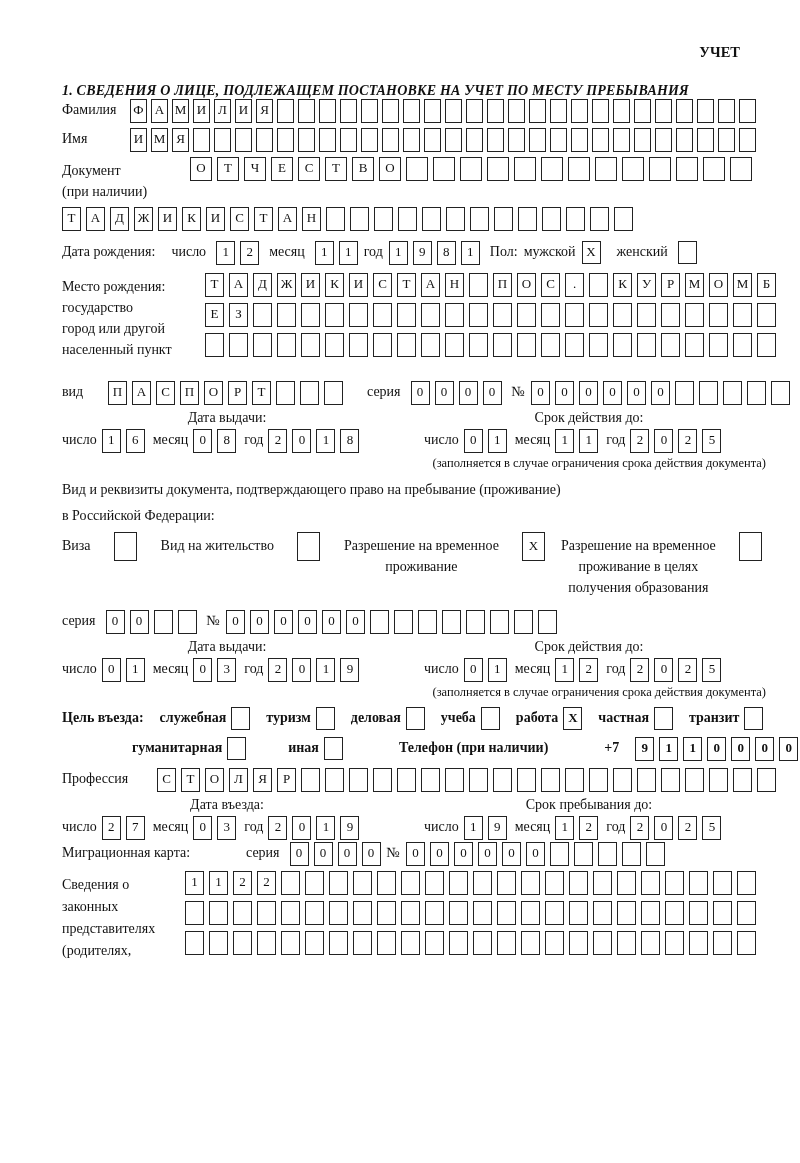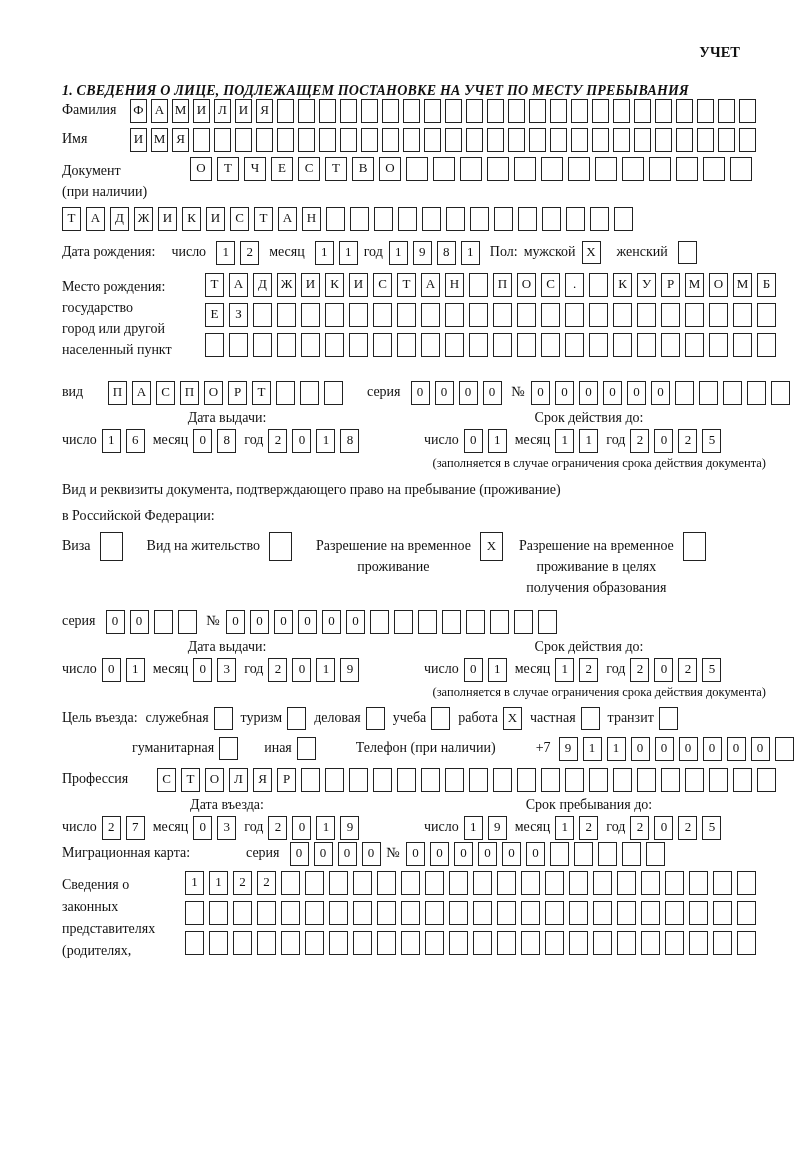--- a/index.html
+++ b/index.html
@@ -58,25 +58,25 @@
   .dcol-r { flex: 1; }
   .dhead { text-align: center; width: 330px; margin-bottom: 3px; }
   .dgroup { display: flex; align-items: flex-start; }
   .dgroup .inlbl { padding-right: 5px; }
   .dgroup .boxes { margin-right: 8px; }
   .note { font-size: 12.5px; text-align: right; padding-right: 6px; margin: 3px 0 7px 0; }
 
   .intro { line-height: 24px; margin-bottom: 2px; }
 
   .opts { display: flex; align-items: flex-start; margin: 4px 0 12px 0; }
-  .opt { display: flex; align-items: flex-start; gap: 9px; }
+  .opt { display: flex; align-items: flex-start; gap: 23px; }
   .opt .lines { text-align: center; line-height: 21px; padding-top: 3px; }
 
   .pair { display: flex; align-items: flex-start; gap: 5px; }
-  .purpose-row { display: flex; align-items: flex-start; gap: 8px; margin-bottom: 7px; }
+  .purpose-row { display: flex; align-items: flex-start; gap: 16px; margin-bottom: 7px; font-weight: bold; }
 
   .reps { display: flex; align-items: flex-start; margin-top: 3px; }
   .reps .lblblock { width: 123px; flex: none; line-height: 22px; padding-top: 3px; }
 </style>
 </head>
 <body>
 
 <div class="page">
 
   <div class="forma">УЧЕТ</div>

